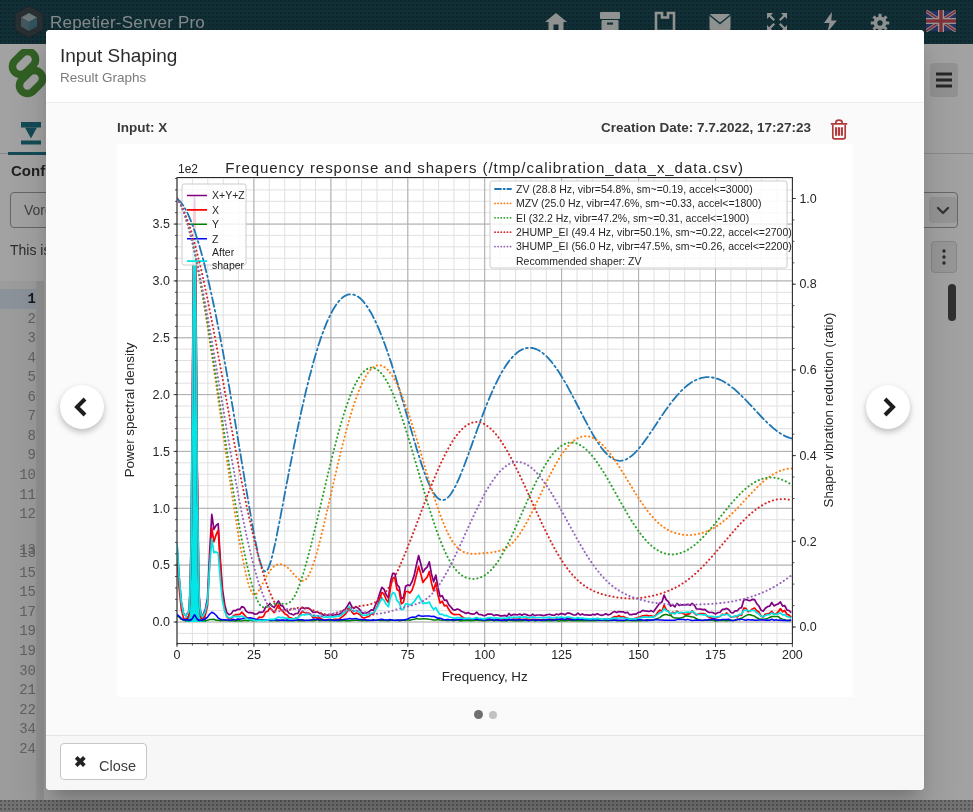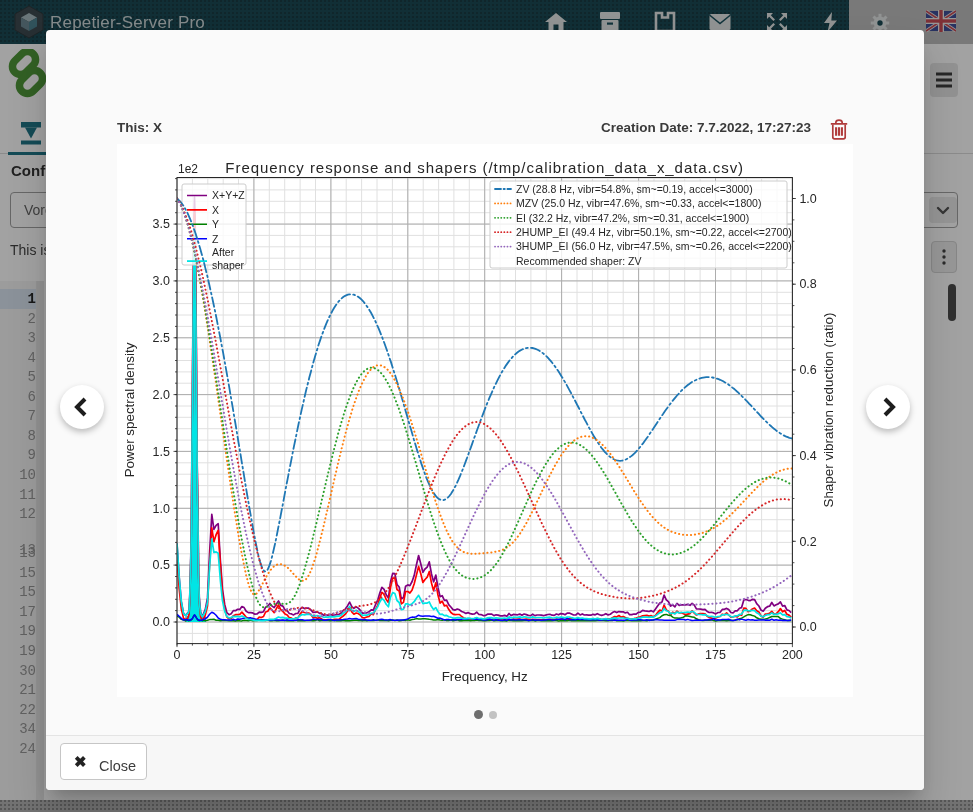--- a/index.html
+++ b/index.html
@@ -1,17 +1,17 @@
 <!DOCTYPE html>
 <html><head><meta charset="utf-8"><style>
 * { margin:0; padding:0; box-sizing:border-box; }
 html,body { width:973px; height:812px; overflow:hidden; font-family:"Liberation Sans", sans-serif; }
 .page { position:absolute; inset:0; background:#b9b9b9; }
 .page .dots, .topbar { background-image: radial-gradient(circle at 1px 1px, rgba(0,0,0,0.28) 1px, transparent 1.2px); background-size:4px 4px; }
-.topbar { position:absolute; left:0; top:0; width:849px; height:44px; background-color:#063a45; }
+.topbar { position:absolute; left:0; top:0; width:973px; height:44px; background-color:#063a45; }
 .brand { position:absolute; left:50px; top:13px; font-size:17px; color:#ccd6d7; letter-spacing:0.2px; }
 .hex { position:absolute; left:12px; top:5px; }
 .ticon { position:absolute; top:11px; }
 .content { position:absolute; left:0; top:44px; width:973px; height:756px; background:#ffffff; }
 .gchain { position:absolute; left:2px; top:5px; }
 .tabrow { position:absolute; left:0; top:70px; width:973px; height:40px; border-bottom:1px solid #d8d8d8; }
 .tabicon { position:absolute; left:18px; top:76px; }
 .tabu { position:absolute; left:8px; top:108px; width:48px; height:3px; background:#0c6a7d; }
 .conflabel { position:absolute; left:11px; top:118px; font-size:15px; font-weight:bold; color:#222; }
 .selbox { position:absolute; left:10px; top:148px; width:948px; height:36px; border:1px solid #9a9a9a; border-radius:4px; background:#fff; }
@@ -190,21 +190,25 @@
         <g stroke="#c23b46" stroke-width="3.4">
           <line x1="15" y1="0" x2="15" y2="22"></line>
           <line x1="0" y1="11" x2="30" y2="11"></line>
         </g>
       </svg>
   </div>
   <div class="footerbar dots" style="background-color:#aeaeae;"></div>
 </div>
 <div class="scrim"></div>
 <div class="modal">
-  <div class="axisx">This: X</div>
+  <div class="mhead">
+    <div class="mtitle">Input Shaping</div>
+    <div class="msub">Result Graphs</div>
+  </div>
+  <div class="axisx">Input: X</div>
   <div class="cdate">Creation Date: 7.7.2022, 17:27:23</div>
   <svg class="trash" width="20" height="22" viewBox="0 0 20 22">
     <g stroke="#b03a3a" stroke-width="1.7" fill="none">
       <path d="M6.8 4.2 L6.8 3.8 Q6.8 1.2 10 1.2 Q13.2 1.2 13.2 3.8 L13.2 4.2"></path>
       <line x1="1.8" y1="4.8" x2="18.2" y2="4.8"></line>
       <path d="M3.8 5.6 L3.8 18 Q3.8 19.8 5.6 19.8 L14.4 19.8 Q16.2 19.8 16.2 18 L16.2 5.6"></path>
     </g>
     <g stroke="#b03a3a" stroke-width="2.1">
       <line x1="7.1" y1="8.2" x2="7.1" y2="16.8"></line>
       <line x1="10" y1="8.2" x2="10" y2="16.8"></line>

